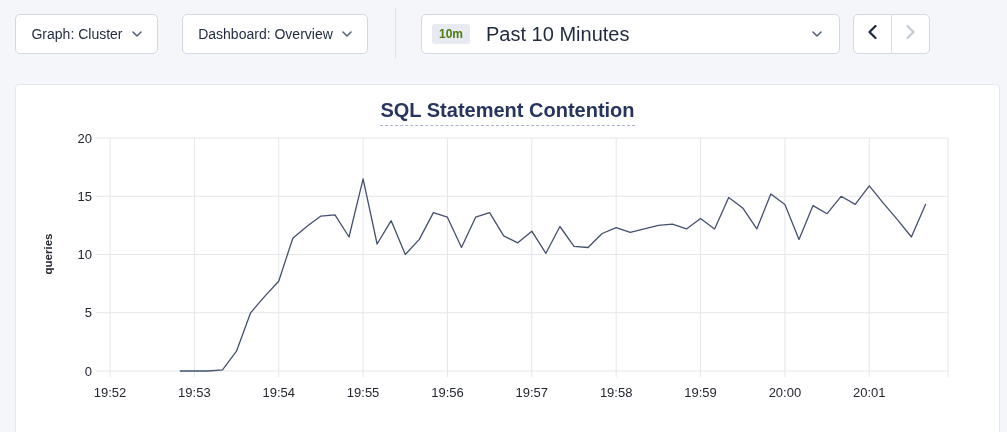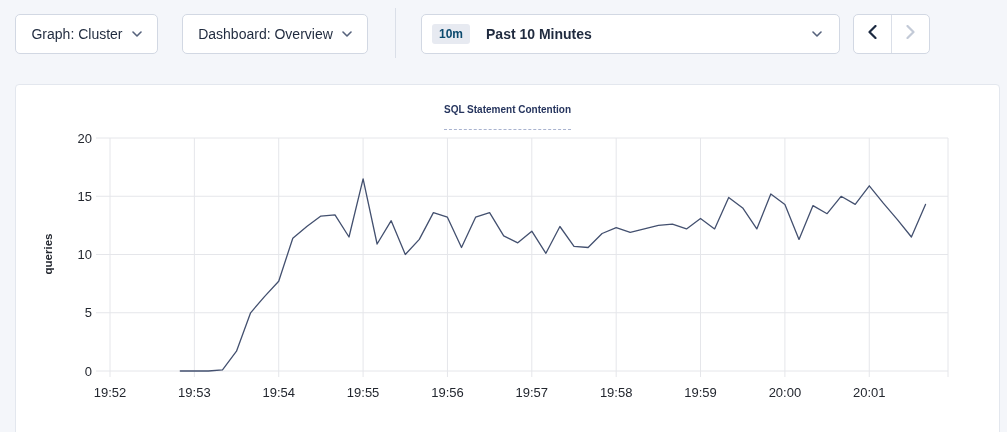--- a/index.html
+++ b/index.html
@@ -15,42 +15,42 @@
     position: absolute; top: 14px; height: 40px;
     background: #ffffff; border: 1px solid #d2d8e3; border-radius: 5px;
     display: flex; align-items: center; justify-content: center;
     font-size: 14px; font-weight: 500; color: #1f2a3e; cursor: pointer;
   }
   .btn .lbl { white-space: nowrap; }
   .chev { margin-left: 9px; display: inline-flex; }
   .divider { position: absolute; left: 395px; top: 8px; width: 1px; height: 50px; background: #dadfe8; }
   .time-select { justify-content: flex-start; padding: 0 16px 0 10px; }
   .badge {
-    background: #e7eaf1; color: #0c4a6e; font-size: 12px; font-weight: 700;
+    background: #e7eaf1; color: #4d7c0f; font-size: 12px; font-weight: 700;
     padding: 4px 7px; border-radius: 3px; line-height: 1;
   }
-  .time-label { margin-left: 16px; font-size: 14px; font-weight: 700; }
+  .time-label { margin-left: 16px; font-size: 20px; font-weight: 400; }
   .time-chev { position: absolute; right: 17px; }
   .arrow-group {
     position: absolute; left: 853px; top: 14px; width: 77px; height: 40px;
     background: #fff; border: 1px solid #d2d8e3; border-radius: 5px;
     display: flex;
   }
   .arrow-btn { flex: 1; display: flex; align-items: center; justify-content: center; cursor: pointer; }
   .arrow-btn + .arrow-btn { border-left: 1px solid #dadfe8; }
   .btn.disabled { color: #a6aebe; cursor: default; }
   .card {
     position: absolute; left: 15px; top: 84px; width: 985px; height: 360px;
     background: #ffffff; border: 1px solid #e3e7ee; border-radius: 4px;
     padding-top: 14px;
   }
   .chart-title-row { text-align: center; height: 22px; margin-bottom: 10px; }
   .chart-title {
-    display: inline-block; font-size: 10px; font-weight: 700; color: #26355e;
-    border-bottom: 1px dashed #a9b3cf; padding-bottom: 14px; cursor: help;
+    display: inline-block; font-size: 20px; font-weight: 700; color: #26355e;
+    border-bottom: 1px dashed #a9b3cf; padding-bottom: 3px; cursor: help;
   }
   svg.chart { display: block; width: 983px; height: 280px; }
   svg.chart text { font-family: "Liberation Sans", sans-serif; font-size: 13px; fill: #23272f; }
   svg.chart text.ylab { font-size: 11.5px; font-weight: 700; fill: #23272f; }
 </style>
 </head>
 <body>
 
 <div class="toolbar">
 

